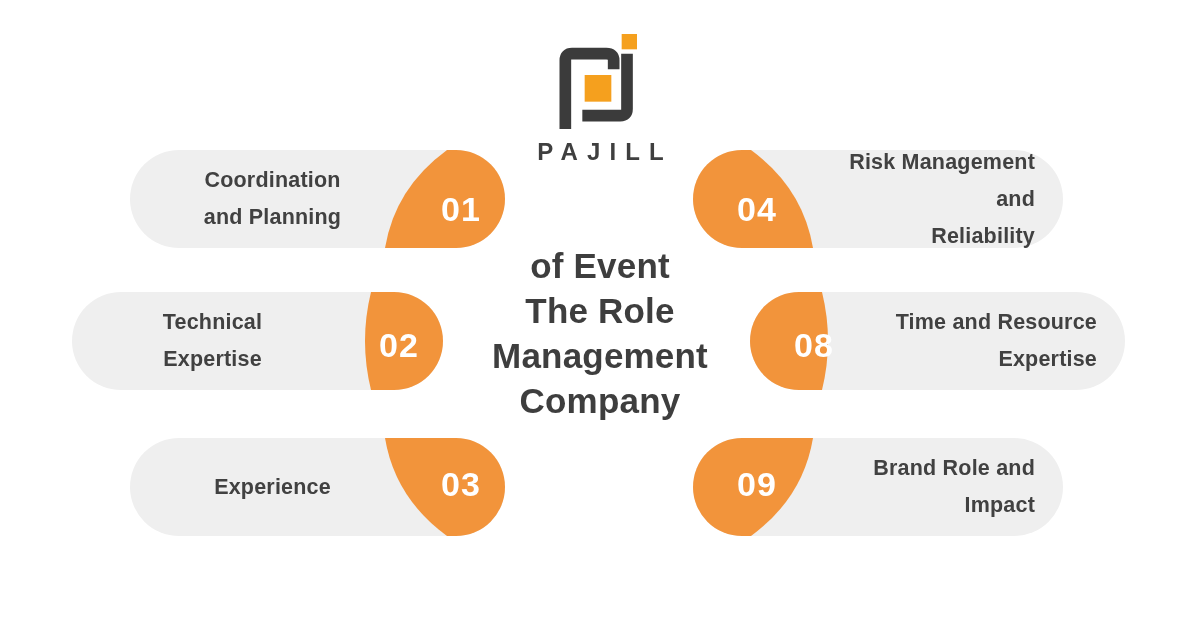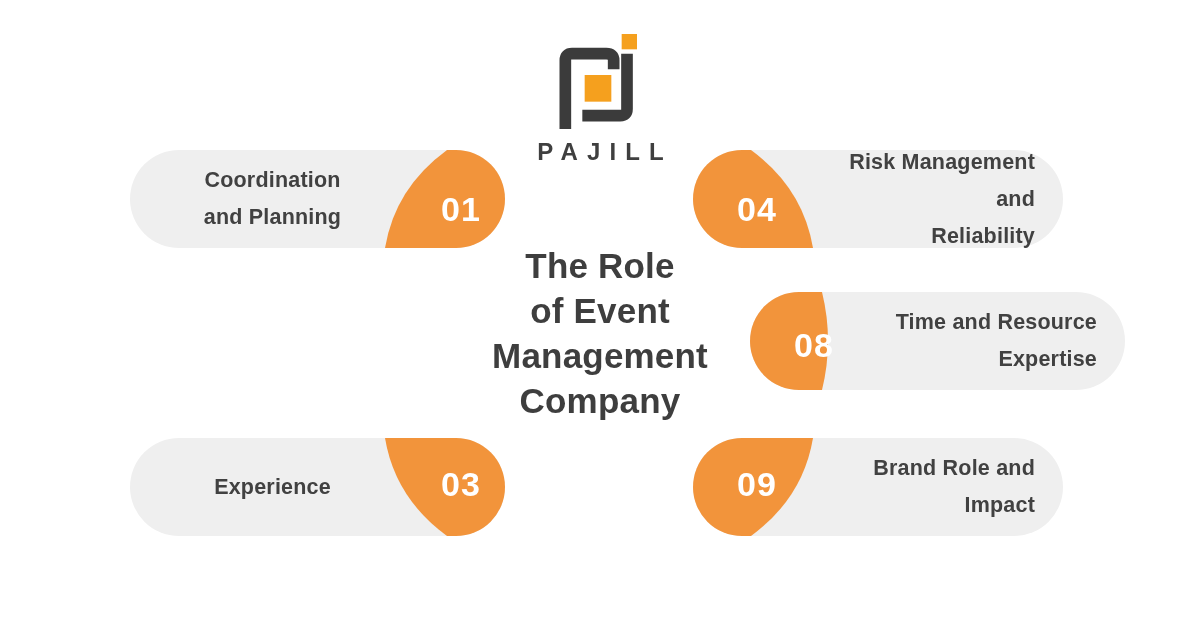--- a/index.html
+++ b/index.html
@@ -82,39 +82,51 @@
     <svg viewBox="0 0 345 345" aria-hidden="true">
       <path class="stroke" d="M 67,312 L 67,106 Q 67,86 87,86 L 190,86 Q 212,86 212,106 L 212,133"></path>
       <path class="stroke" d="M 252,86 L 252,252 Q 252,272 232,272 L 118,272"></path>
       <rect class="sq" x="125" y="150" width="80" height="80"></rect>
       <rect class="sq" x="236" y="27" width="46" height="46"></rect>
     </svg>
   </div>
   <div class="wordmark">PAJILL</div>
 
   <div class="page-title">
+    <div>of Event</div>
     <div>The Role</div>
-    <div>of Event</div>
     <div>Management</div>
     <div>Company</div>
   </div>
 
   <div class="pill orange-right tip-bottom" style="left:130px;top:150px;width:375px">
     <div class="pill-text">
       <div>Coordination</div>
       <div>and Planning</div>
     </div>
     <div class="badge">
       <svg viewBox="0 0 120 98" preserveAspectRatio="none" aria-hidden="true">
         <path d="M0,98 Q10,38 62,0 L71,0 A49,49 0 0 1 71,98 Z"></path>
       </svg>
       <span class="num">01</span>
     </div>
   </div>
 
+  <div class="pill orange-right lens" style="left:72px;top:292px;width:371px">
+    <div class="pill-text">
+      <div>Technical</div>
+      <div>Expertise</div>
+    </div>
+    <div class="badge">
+      <svg viewBox="0 0 120 98" preserveAspectRatio="none" aria-hidden="true">
+        <path d="M48,0 L71,0 A49,49 0 0 1 71,98 L48,98 Q36,49 48,0 Z"></path>
+      </svg>
+      <span class="num">02</span>
+    </div>
+  </div>
 
   <div class="pill orange-right tip-top" style="left:130px;top:438px;width:375px">
     <div class="pill-text">
       <div>Experience</div>
     </div>
     <div class="badge">
       <svg viewBox="0 0 120 98" preserveAspectRatio="none" aria-hidden="true">
         <path d="M0,0 Q10,60 62,98 L71,98 A49,49 0 0 0 71,0 Z"></path>
       </svg>
       <span class="num">03</span>

